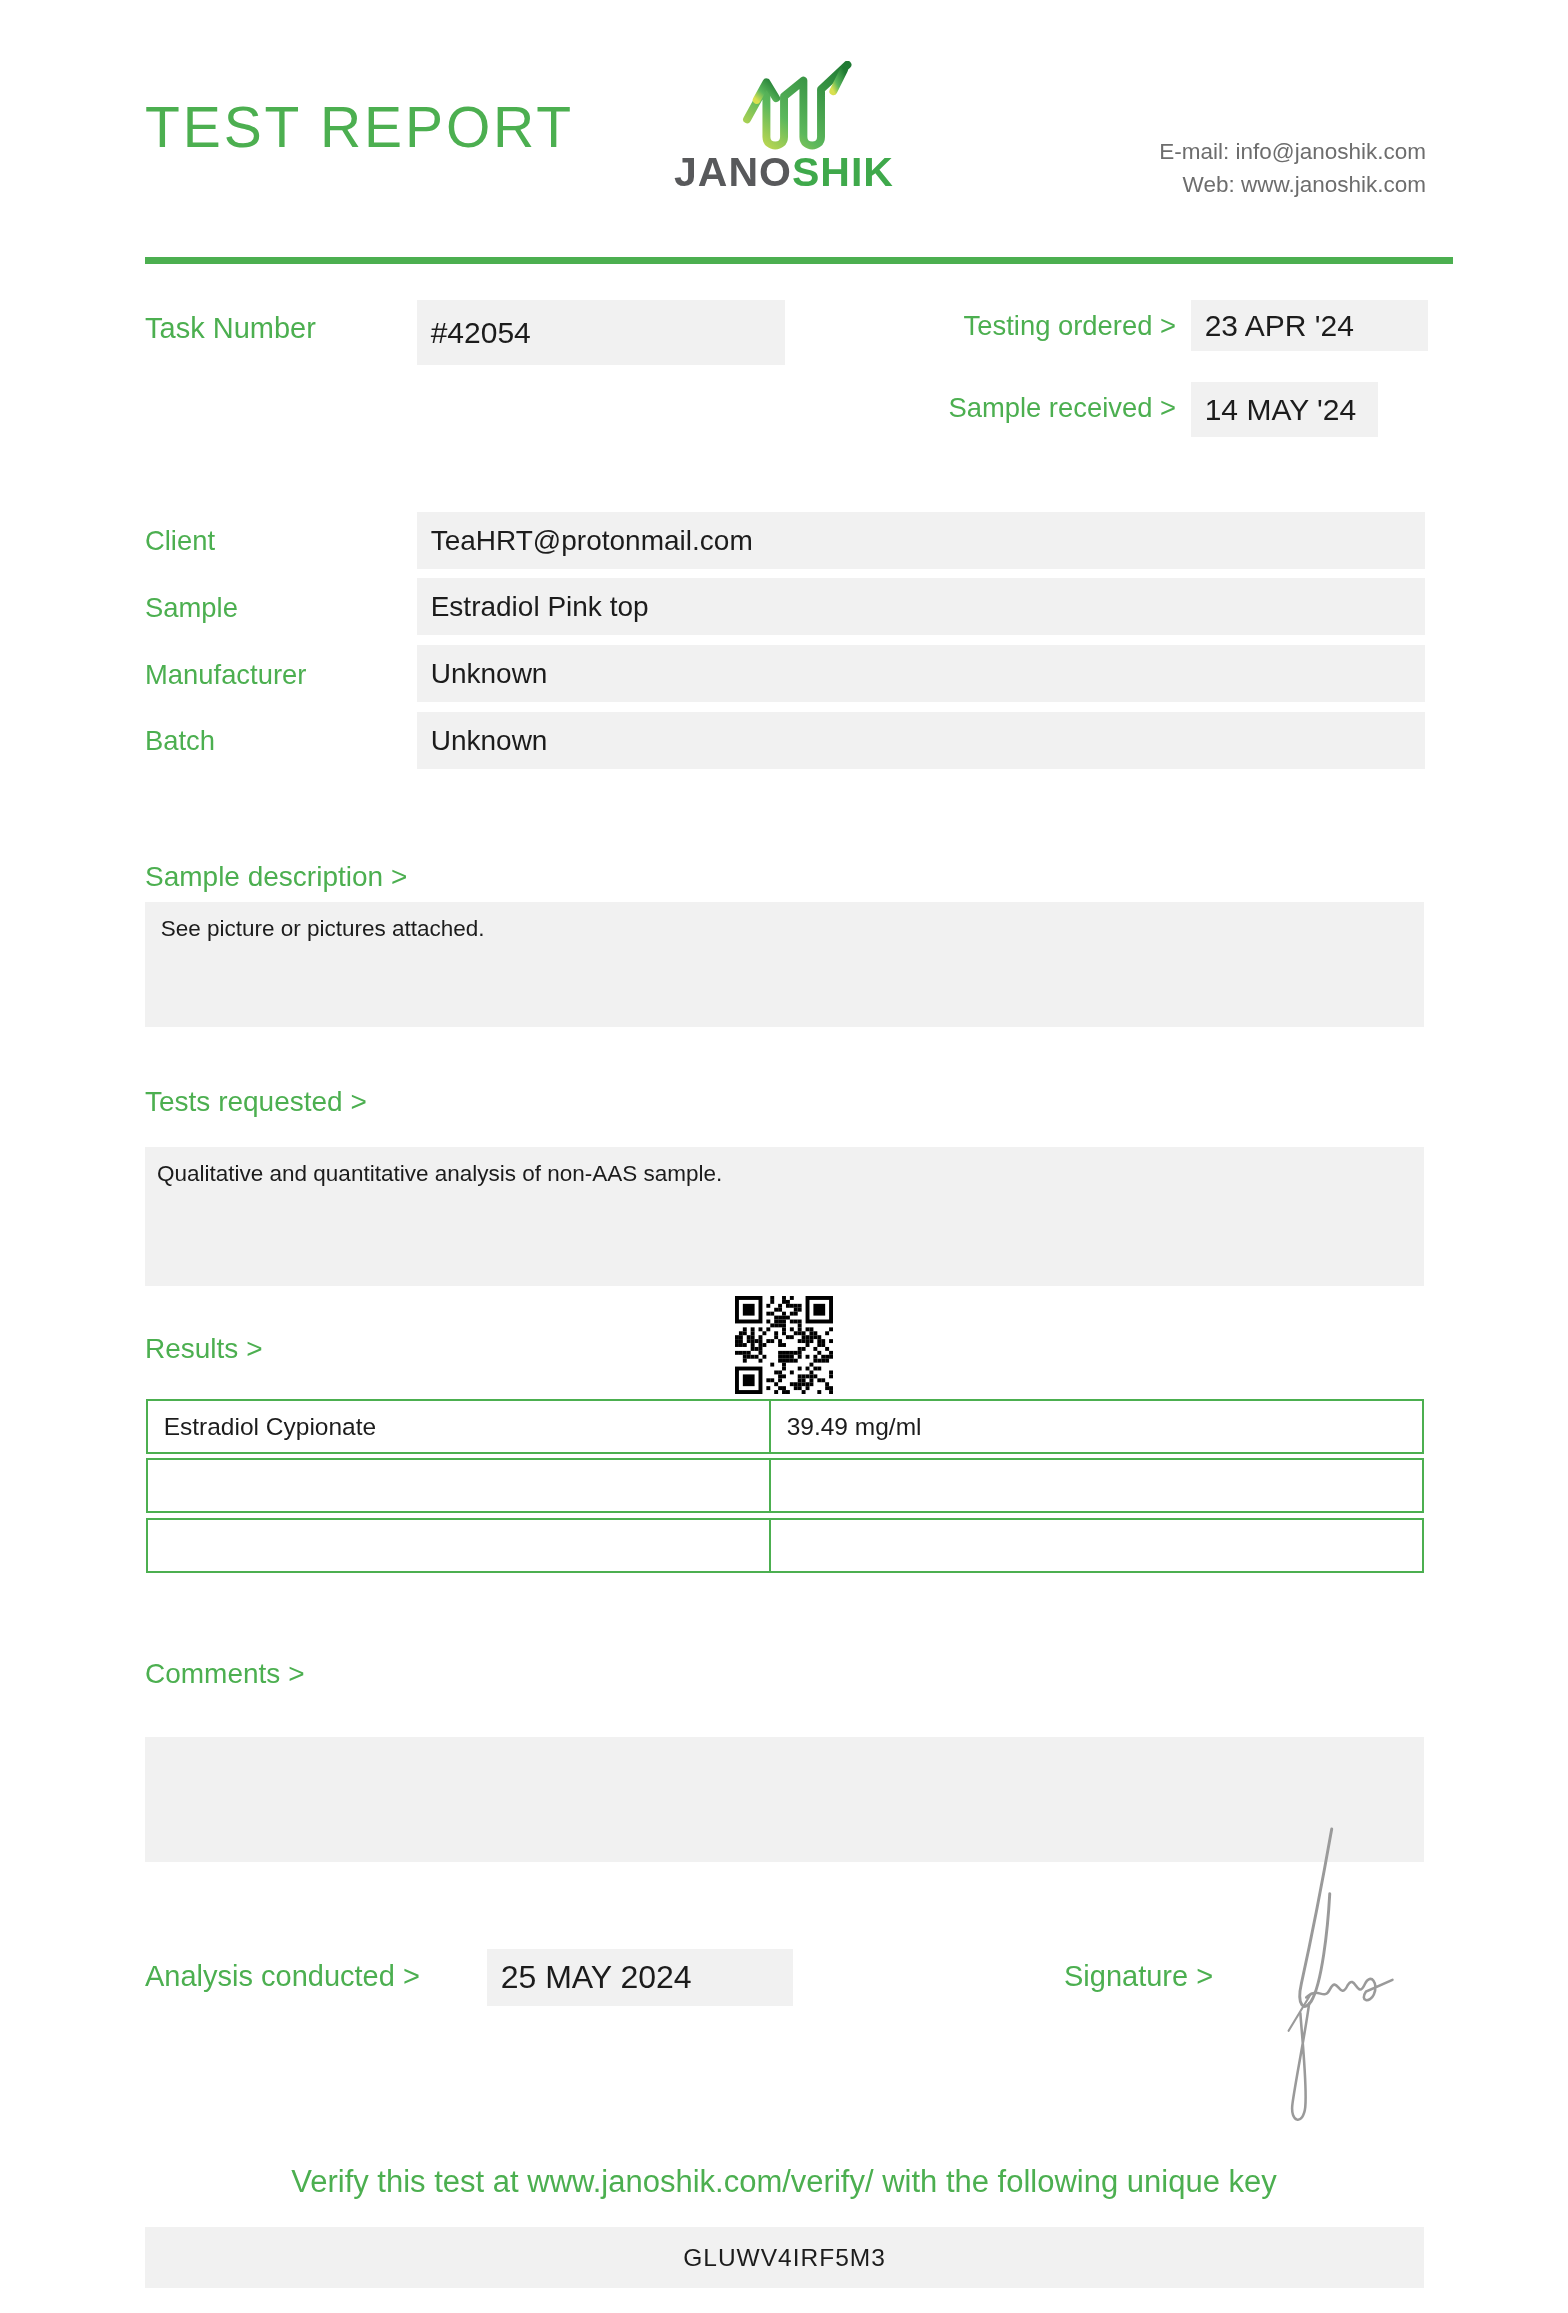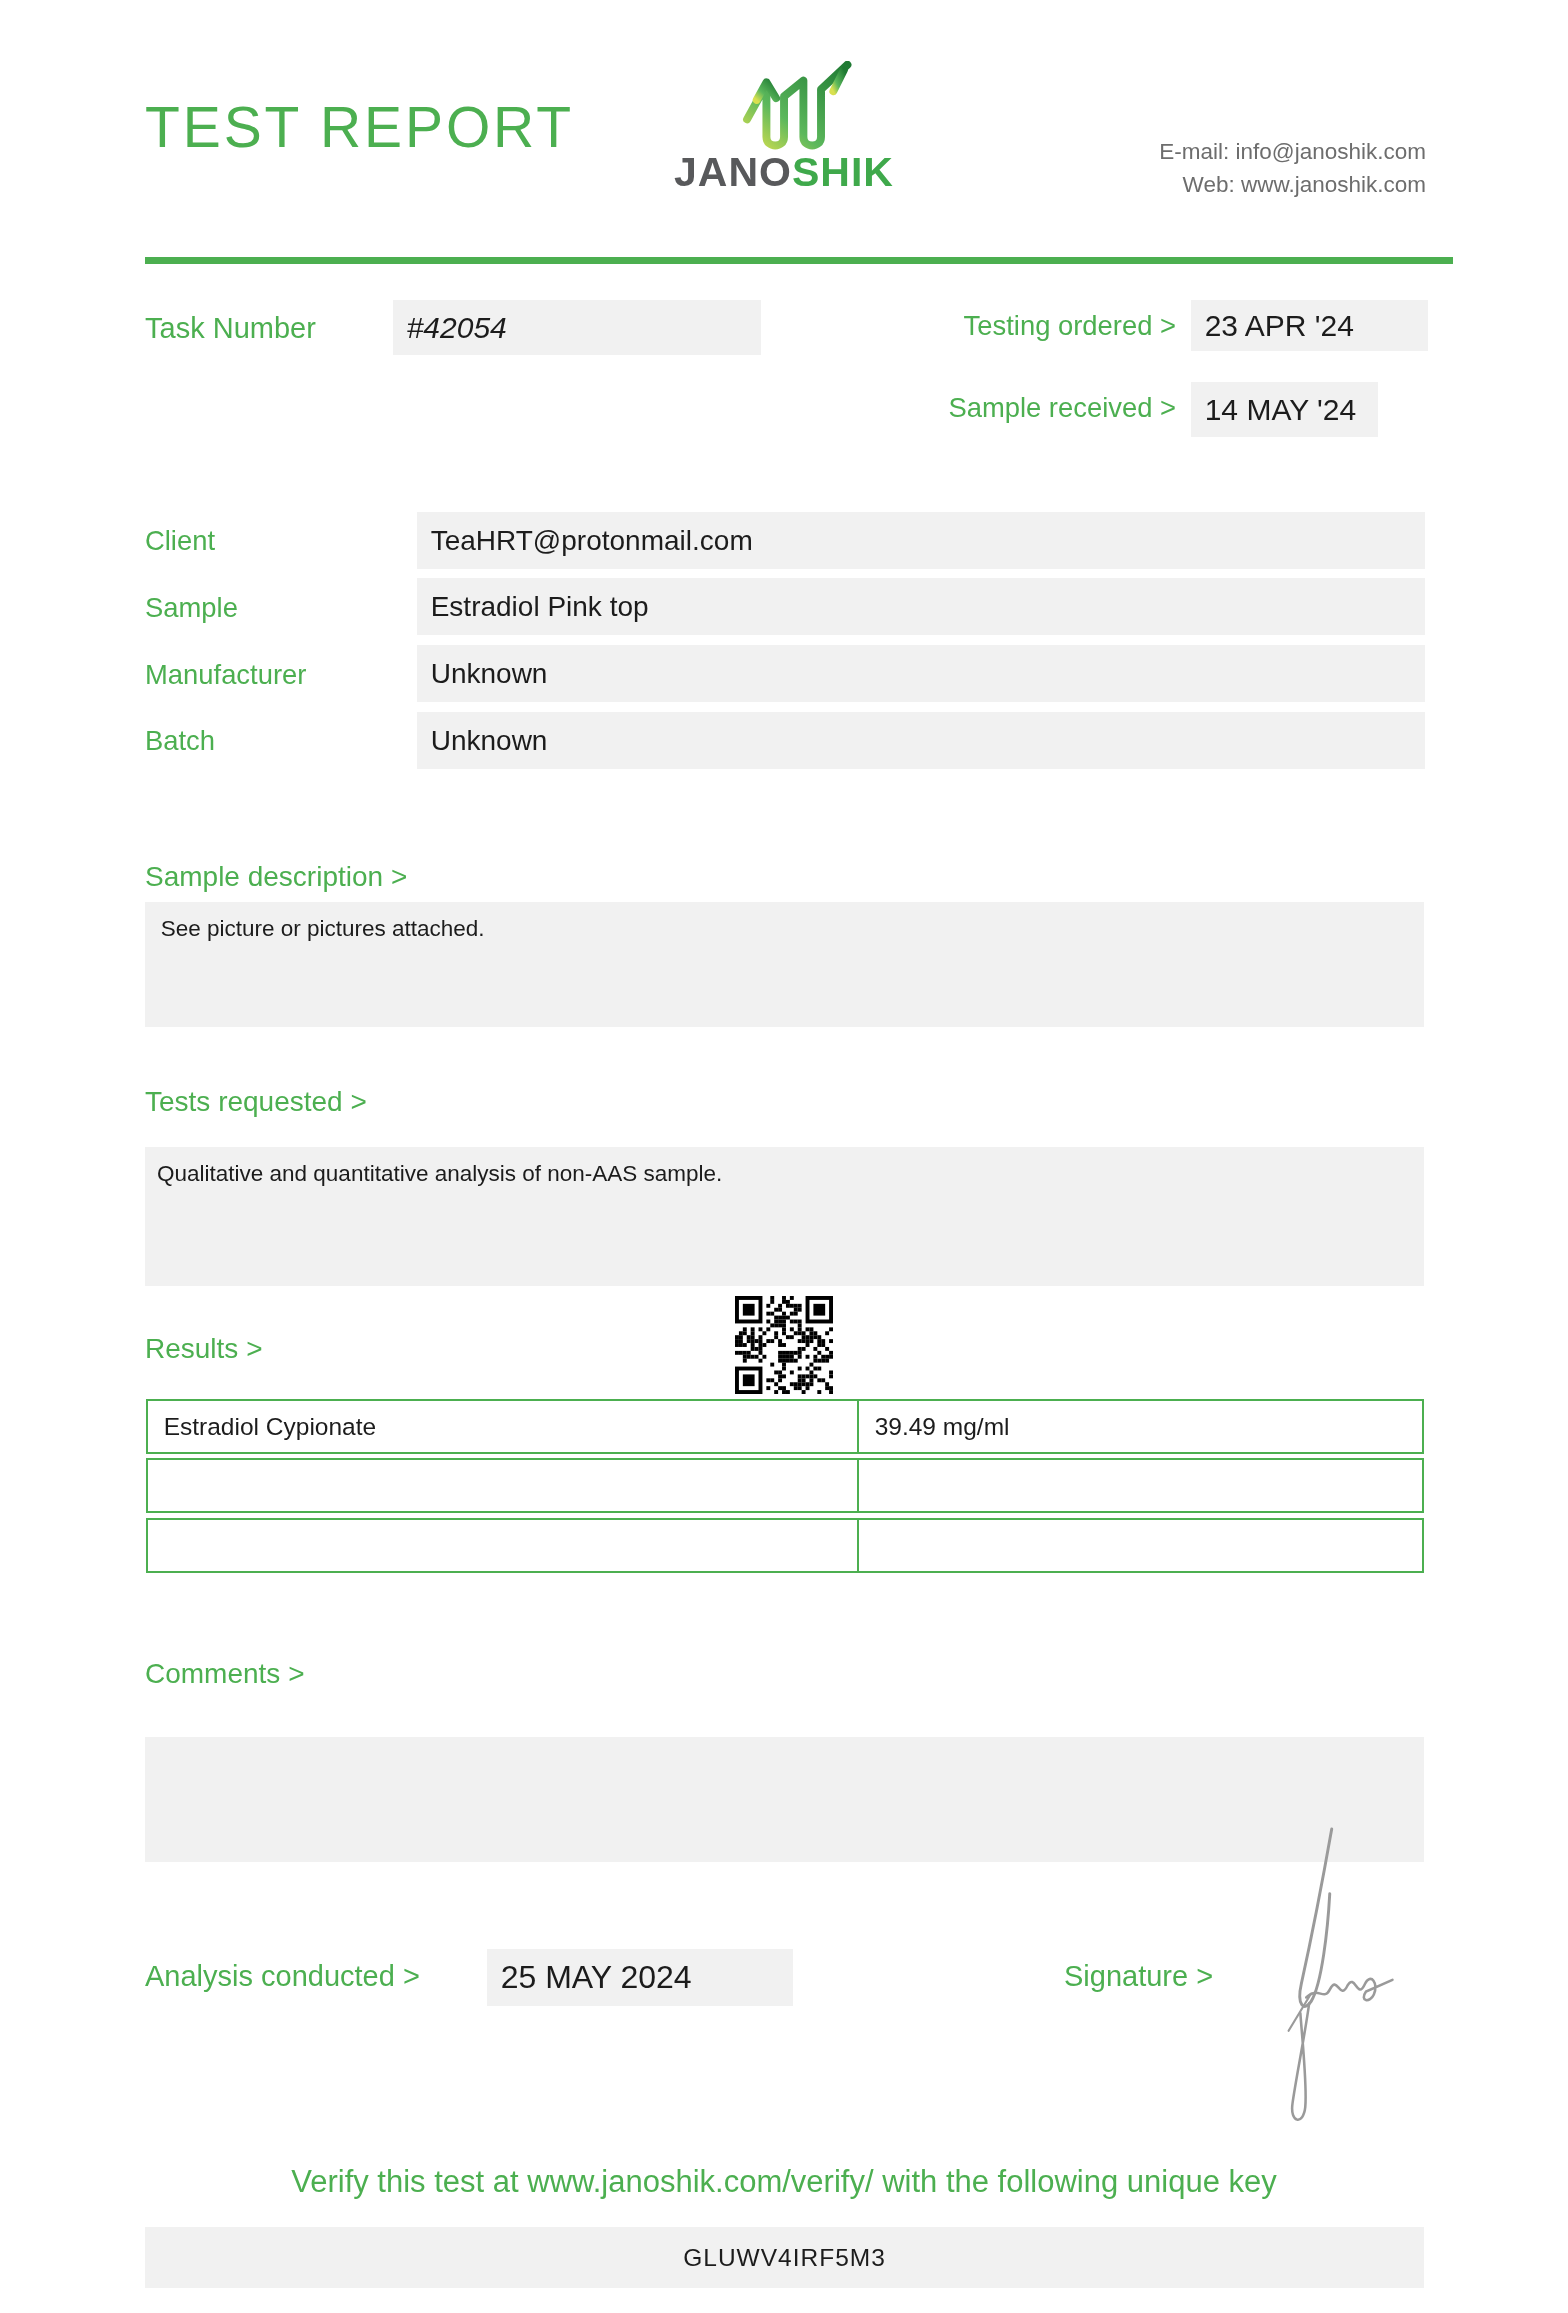--- a/index.html
+++ b/index.html
@@ -17,21 +17,21 @@
   .contact { font-size:22.5px; color:var(--muted); text-align:right; line-height:33px; white-space:nowrap; }
   .rule { background:var(--accent); }
   .lbl { font-size:27.4px; color:var(--accent); white-space:nowrap; }
   .lbl-lg { font-size:29px; }
   .val { font-size:28px; color:var(--ink); padding-left:13.7px; white-space:nowrap; }
   .val-lg { font-size:30px; }
   .heading { font-size:28px; color:var(--accent); white-space:nowrap; }
   .boxtext { font-size:22.5px; color:var(--ink); padding:13.7px 15.7px; align-items:flex-start; }
   .rtable-row { position:absolute; left:146px; width:1278px; height:55px; border:2.9px solid var(--accent); display:flex; }
   .rtable-cell { height:100%; display:flex; align-items:center; font-size:24.5px; color:var(--ink); padding-left:15.7px; }
-  .rtable-c1 { width:711px; border-right:2.9px solid var(--accent); }
+  .rtable-c1 { width:623px; border-right:2.9px solid var(--accent); }
   .rtable-c2 { flex:1; }
   .date-lbl { text-align:right; }
   .verify { width:1568px; text-align:center; font-size:31px; color:var(--accent); }
   .key-box { justify-content:center; font-size:24.5px; letter-spacing:1px; }
 </style>
 </head>
 <body>
 
 <div class="page" style="--accent: #4caf50; --box: #f1f1f1; --ink: #1c1c1c; --muted: #6d6d6d;">
 
@@ -57,21 +57,21 @@
   </div>
 
   <div class="abs contact" style="right:142px; top:135px;">
     <div>E-mail: info@janoshik.com</div>
     <div>Web: www.janoshik.com</div>
   </div>
 
   <div class="abs rule" style="left:145px; top:257px; width:1308px; height:6.9px;"></div>
 
   <div class="abs lbl lbl-lg" style="left:145px; top:312px;">Task Number</div>
-  <div class="abs graybox" style="left:393px; top:300px; width:368px; height:55px;font-style:italic;">
+  <div class="abs graybox" style="left:417px; top:300px; width:368px; height:65px;">
     <span class="val val-lg">#42054</span>
   </div>
 
   <div class="abs lbl date-lbl" style="left:882px; top:310px; width:294px;">Testing ordered  &gt;</div>
   <div class="abs graybox" style="left:1191px; top:300px; width:237px; height:51px;">
     <span class="val val-lg">23 APR '24</span>
   </div>
 
   <div class="abs lbl date-lbl" style="left:882px; top:392px; width:294px;">Sample received &gt;</div>
   <div class="abs graybox" style="left:1191px; top:382px; width:187px; height:55px;">

